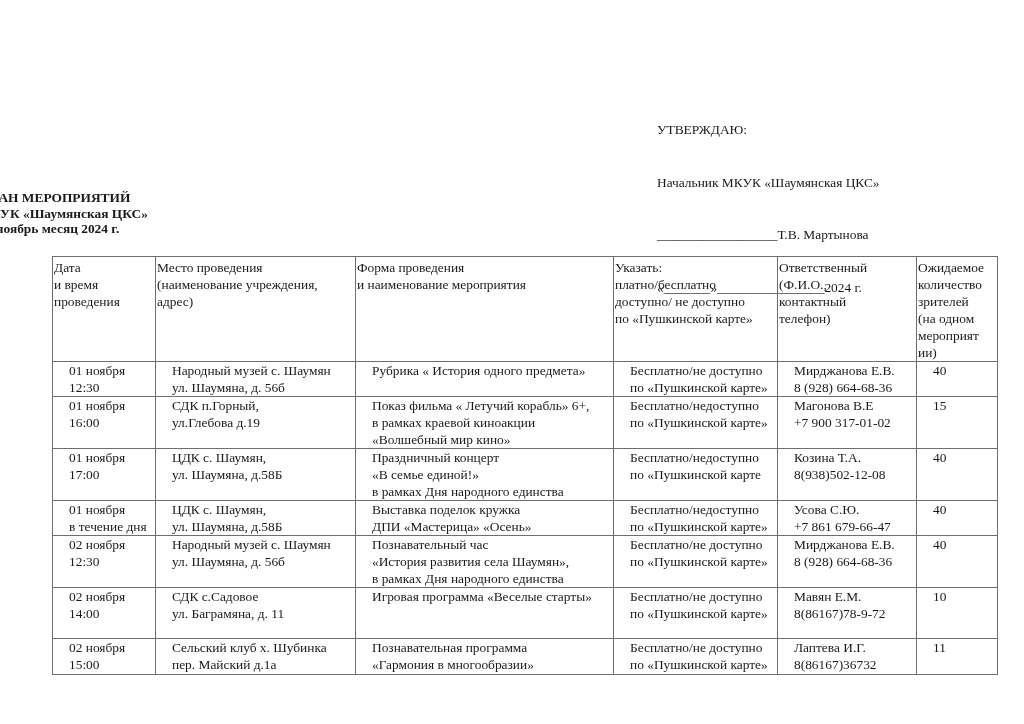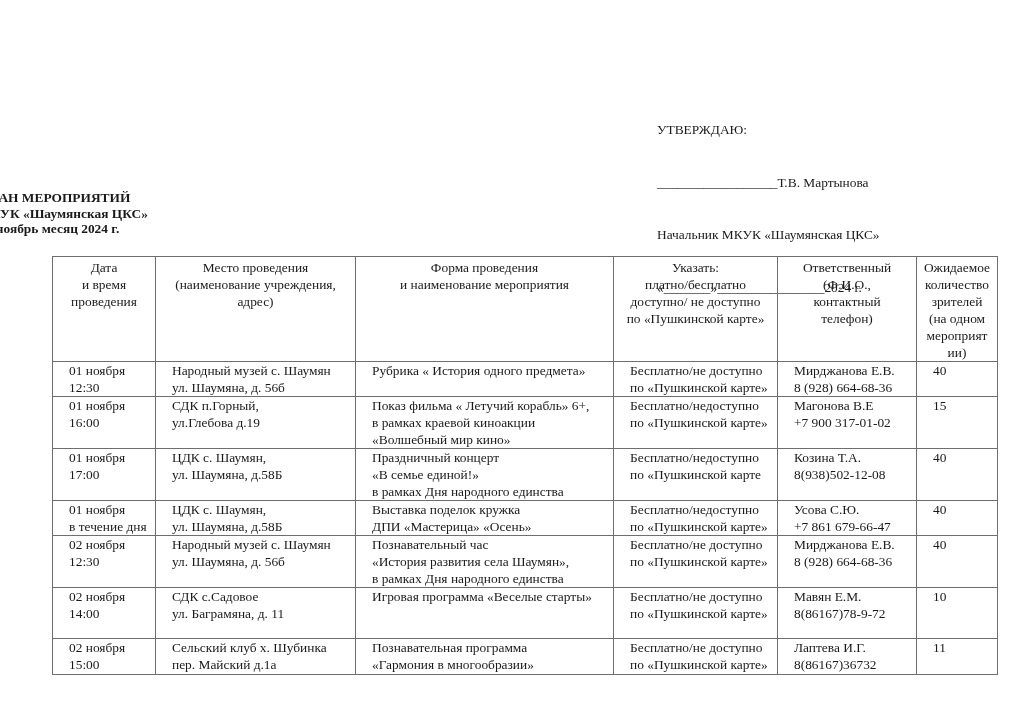--- a/index.html
+++ b/index.html
@@ -18,34 +18,34 @@
     .title div { margin-left: -22px; }
     table {
       position: absolute; left: 52px; top: 256px;
       border-collapse: collapse; table-layout: fixed;
       font-size: 13.4px; line-height: 17px;
     }
     td, th {
       border: 1px solid #6e6e6e; vertical-align: top; padding: 0 3px 0 16px;
       font-weight: normal; overflow: hidden;
     }
-    th { text-align: center; padding: 2px 1px 0 1px; }
+    th { text-align: left; padding: 2px 1px 0 1px; }
     td { white-space: pre-line; }
     th span { white-space: pre-line; display: block; }
     col.c1 { width: 103px; } col.c2 { width: 200px; } col.c3 { width: 258px; }
     col.c4 { width: 164px; } col.c5 { width: 139px; } col.c6 { width: 81px; }
     tr.hdr { height: 101px; }
   </style>
 </head>
 <body>
 
 <div class="approve">
   <div>УТВЕРЖДАЮ:</div>
+  <div>Начальник МКУК «Шаумянская ЦКС»</div>
   <div>__________________Т.В. Мартынова</div>
-  <div>Начальник МКУК «Шаумянская ЦКС»</div>
   <div>«_______»________________2024 г.</div>
 </div>
 
 <div class="title">
   <div>ПЛАН МЕРОПРИЯТИЙ</div>
   <div>МКУК «Шаумянская ЦКС»</div>
   <div>на ноябрь месяц 2024 г.</div>
 </div>
 
 <table>

